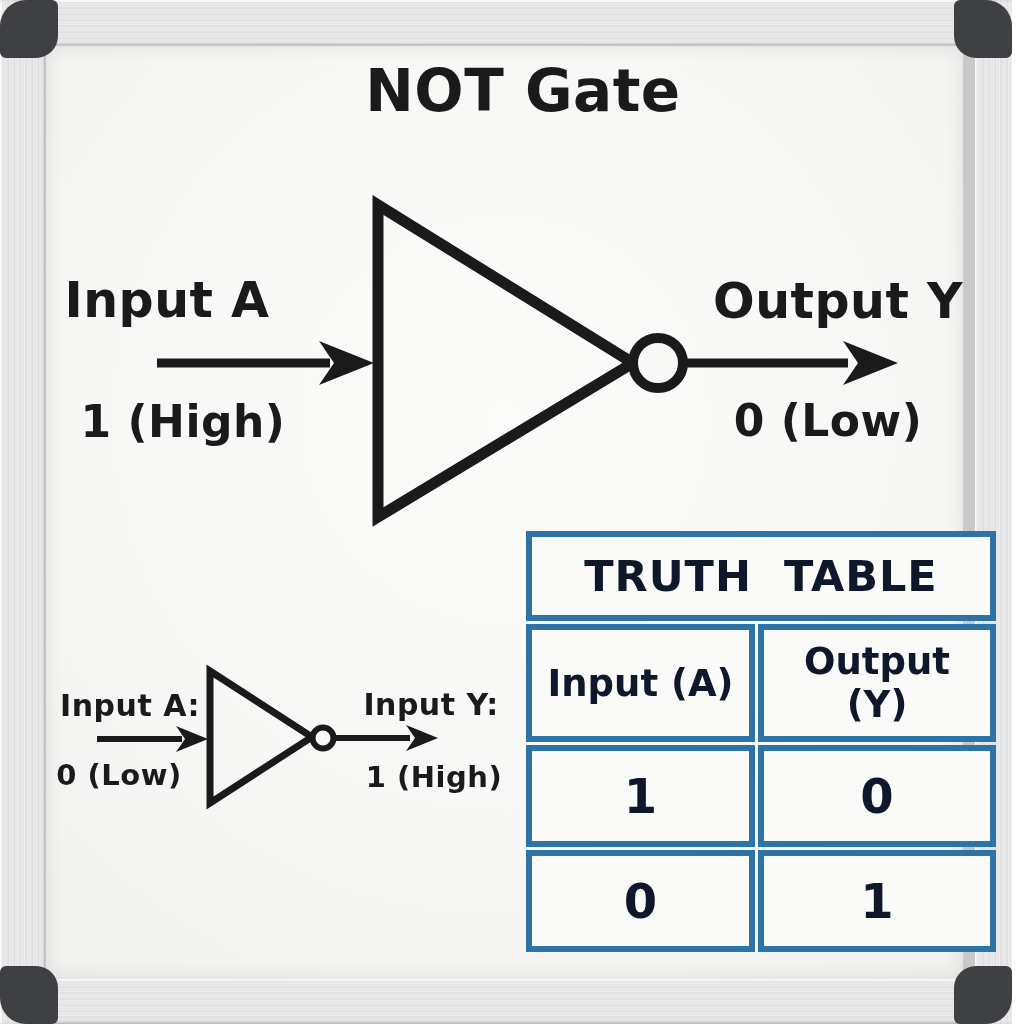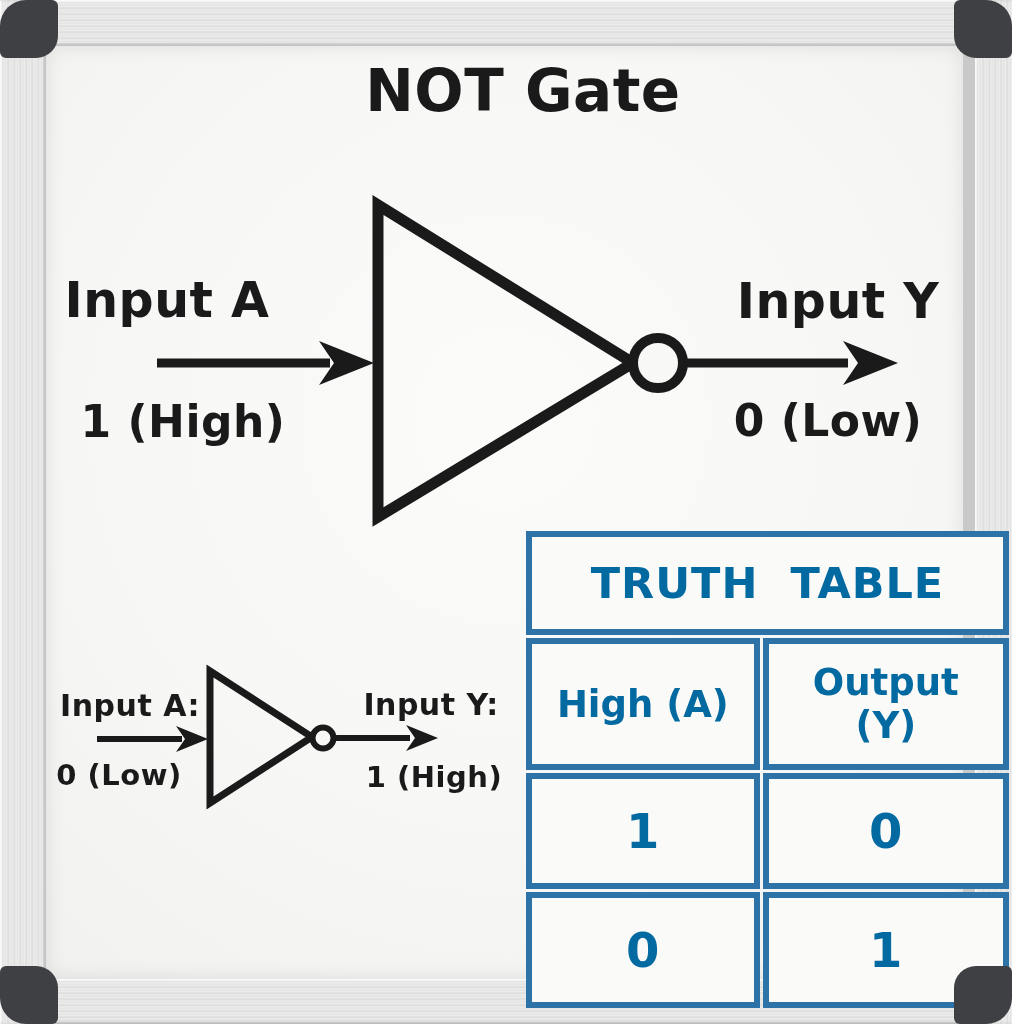--- a/index.html
+++ b/index.html
@@ -57,21 +57,21 @@
   .s-out-label{left:431px;top:690px;font-size:30px;}
   .s-out-value{left:434px;top:763px;font-size:29px;}
   
   .ttable{
     position:absolute;left:523px;top:528px;z-index:3;
     border-collapse:separate;border-spacing:3px;
   }
   .ttable th,.ttable td{
     border:6px solid #2e73a8;background:#fafaf9;
     text-align:center;vertical-align:middle;
-    font-weight:700;color:#0369a1;padding:17px;
+    font-weight:700;color:#0f172a;padding:10px;
   }
   .tt-title{height:58px;font-size:43px;word-spacing:16px;letter-spacing:1px;}
   .tt-head{height:66px;font-size:37px;}
   .tt-cell{height:70px;font-size:48px;}
   .col-a{width:197px;}
   .col-y{width:206px;}
 </style>
 </head>
 <body>
 
@@ -106,35 +106,35 @@
       <circle cx="323" cy="738" r="10.5" stroke-width="6" fill="#f8f8f6"></circle>
       <line x1="334" y1="738" x2="410" y2="738" stroke-width="6"></line>
       <path d="M438,738 L406,725 L415,738 L406,751 Z" fill="#1a1a1a" stroke="none"></path>
     </g>
   </svg>
 
   <div class="lbl title-main">NOT Gate</div>
 
   <div class="lbl in-label">Input A</div>
   <div class="lbl in-value">1 (High)</div>
-  <div class="lbl out-label">Input Y</div>
+  <div class="lbl out-label">Output Y</div>
   <div class="lbl out-value">0 (Low)</div>
 
   <div class="lbl s-in-label">Input A:</div>
   <div class="lbl s-in-value">0 (Low)</div>
   <div class="lbl s-out-label">Input Y:</div>
   <div class="lbl s-out-value">1 (High)</div>
 
   <table class="ttable">
     <tbody>
         <tr>
       <th class="tt-title" colspan="2">TRUTH TABLE</th>
     </tr>
     <tr>
-      <th class="tt-head col-a">High (A)</th>
+      <th class="tt-head col-a">Input (A)</th>
       <th class="tt-head col-y">Output (Y)</th>
     </tr>
     <tr>
       <td class="tt-cell">1</td>
       <td class="tt-cell">0</td>
     </tr>
     <tr>
       <td class="tt-cell">0</td>
       <td class="tt-cell">1</td>
     </tr>

